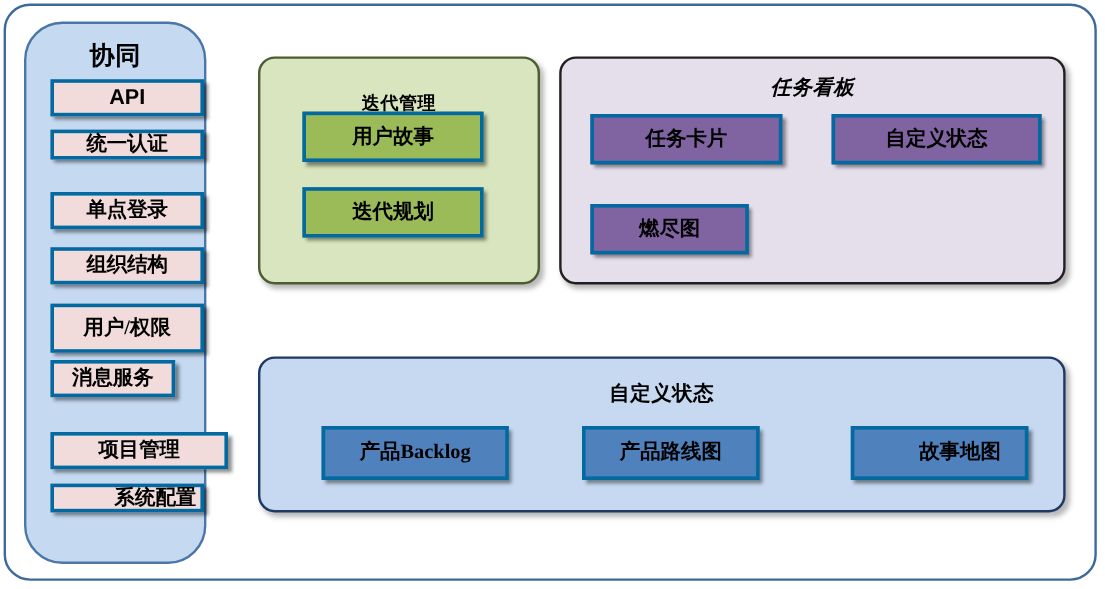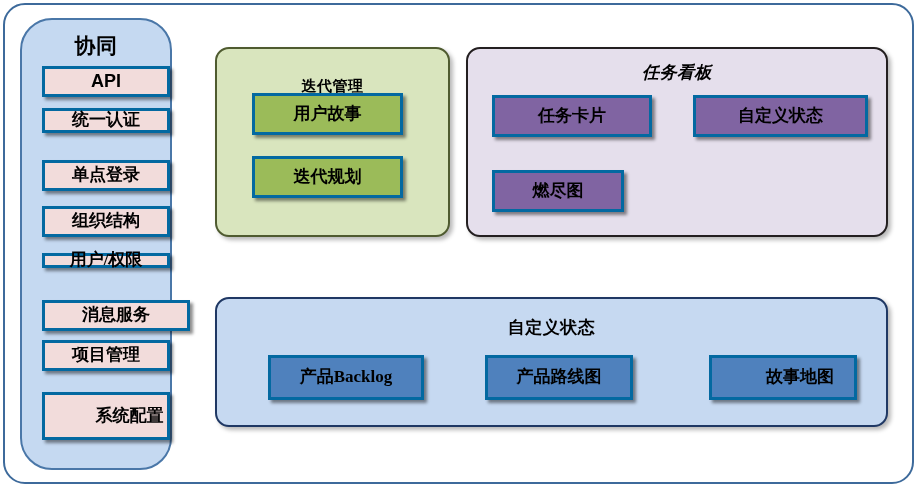--- a/index.html
+++ b/index.html
@@ -150,27 +150,27 @@
   </div>
 
   <div class="node pink api" style="left:42px;  top:66px;  width:128px; height:31px;">API</div>
 
   <div class="node pink" style="left:42px;  top:108px; width:128px; height:25px;">统一认证</div>
 
   <div class="node pink" style="left:42px;  top:160px; width:128px; height:31px;">单点登录</div>
 
   <div class="node pink" style="left:42px;  top:206px; width:128px; height:31px;">组织结构</div>
 
-  <div class="node pink" style="left:42px;  top:253px; width:128px; height:15px;">用户/权限</div>
+  <div class="node pink" style="left:42px;  top:253px; width:128px; height:41px;">用户/权限</div>
 
-  <div class="node pink" style="left:42px;  top:300px; width:148px; height:31px;">消息服务</div>
+  <div class="node pink" style="left:42px;  top:300px; width:104px; height:31px;">消息服务</div>
 
-  <div class="node pink" style="left:42px;  top:340px; width:128px; height:31px;">项目管理</div>
+  <div class="node pink" style="left:42px;  top:360px; width:148px; height:31px;">项目管理</div>
 
-  <div class="node pink" style="left:42px;  top:392px; width:128px; height:48px;padding-left:47px;">系统配置</div>
+  <div class="node pink" style="left:42px;  top:403px; width:128px; height:24px;padding-left:47px;">系统配置</div>
 
   <div class="group grp-iteration">
     <div class="group-title">迭代管理</div>
   </div>
 
   <div class="node green" style="left:252px; top:93px;  width:151px; height:42px;">用户故事</div>
 
   <div class="node green" style="left:252px; top:156px; width:151px; height:42px;">迭代规划</div>
 
   <div class="group grp-taskboard">

